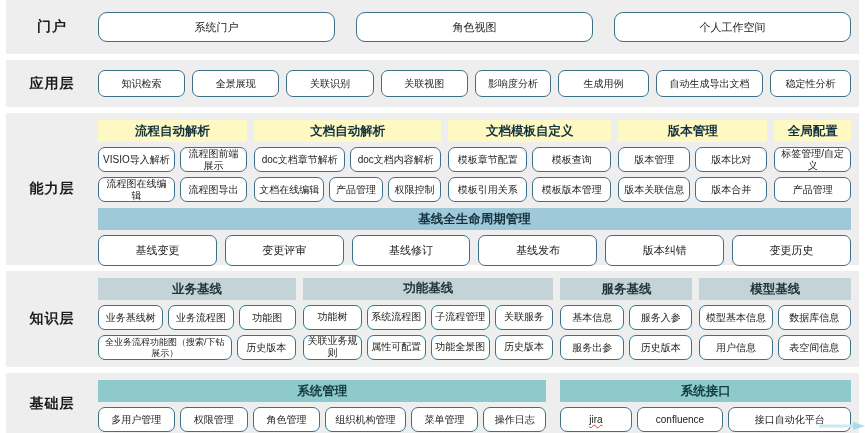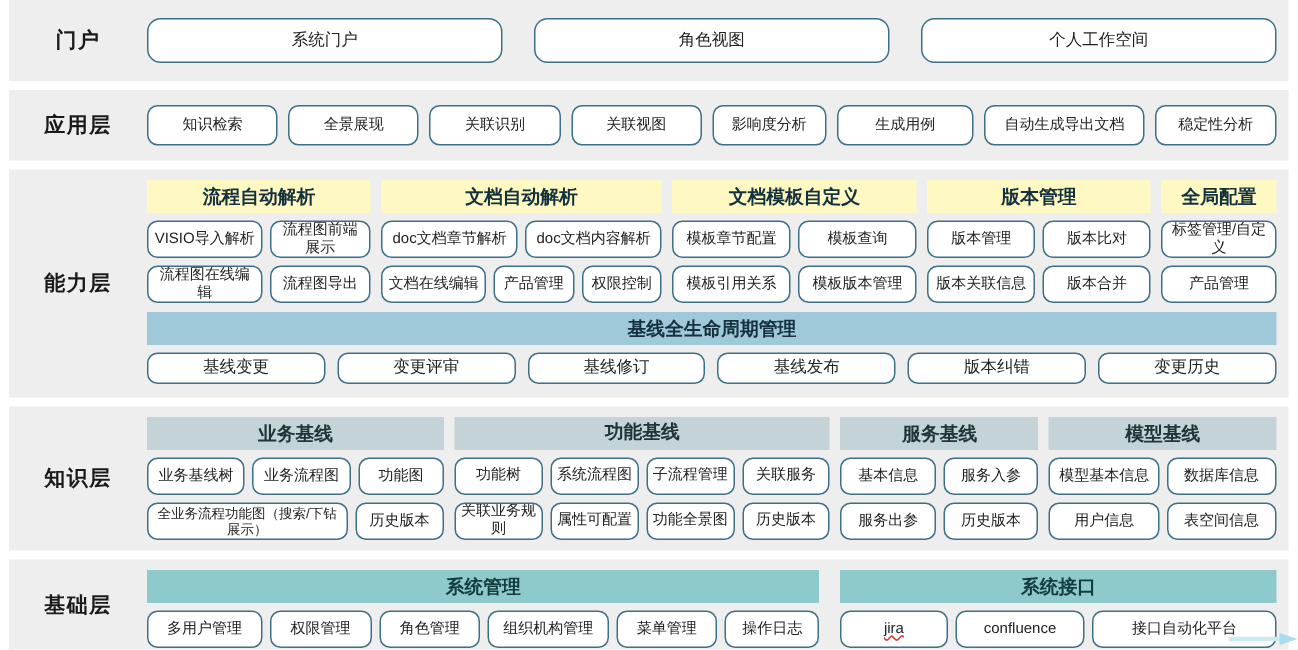--- a/index.html
+++ b/index.html
@@ -77,21 +77,21 @@
   .grp-line .pill{height:25px;}
 
   
   .wide-block{margin-top:6px;}
   .wide-head{
     background:#9fc9d9;color:#14313d;font-weight:bold;
     font-size:12.5px;text-align:center;height:22px;line-height:22px;
     margin-bottom:5px;
   }
   .wide-line{display:flex;gap:8px;}
-  .wide-line .pill{height:21px;flex:1 1 0;font-size:11px;}
+  .wide-line .pill{height:31px;flex:1 1 0;font-size:11px;}
 
   
   .base-row{display:flex;gap:14px;align-items:stretch;}
   .base-group{display:flex;flex-direction:column;min-width:0;}
   .base-head{
     background:#8ecacb;color:#123c3d;font-weight:bold;font-size:12.5px;
     text-align:center;height:22px;line-height:22px;margin-bottom:5px;
   }
   .base-line{display:flex;gap:5px;}
   .base-line .pill{height:25px;}

